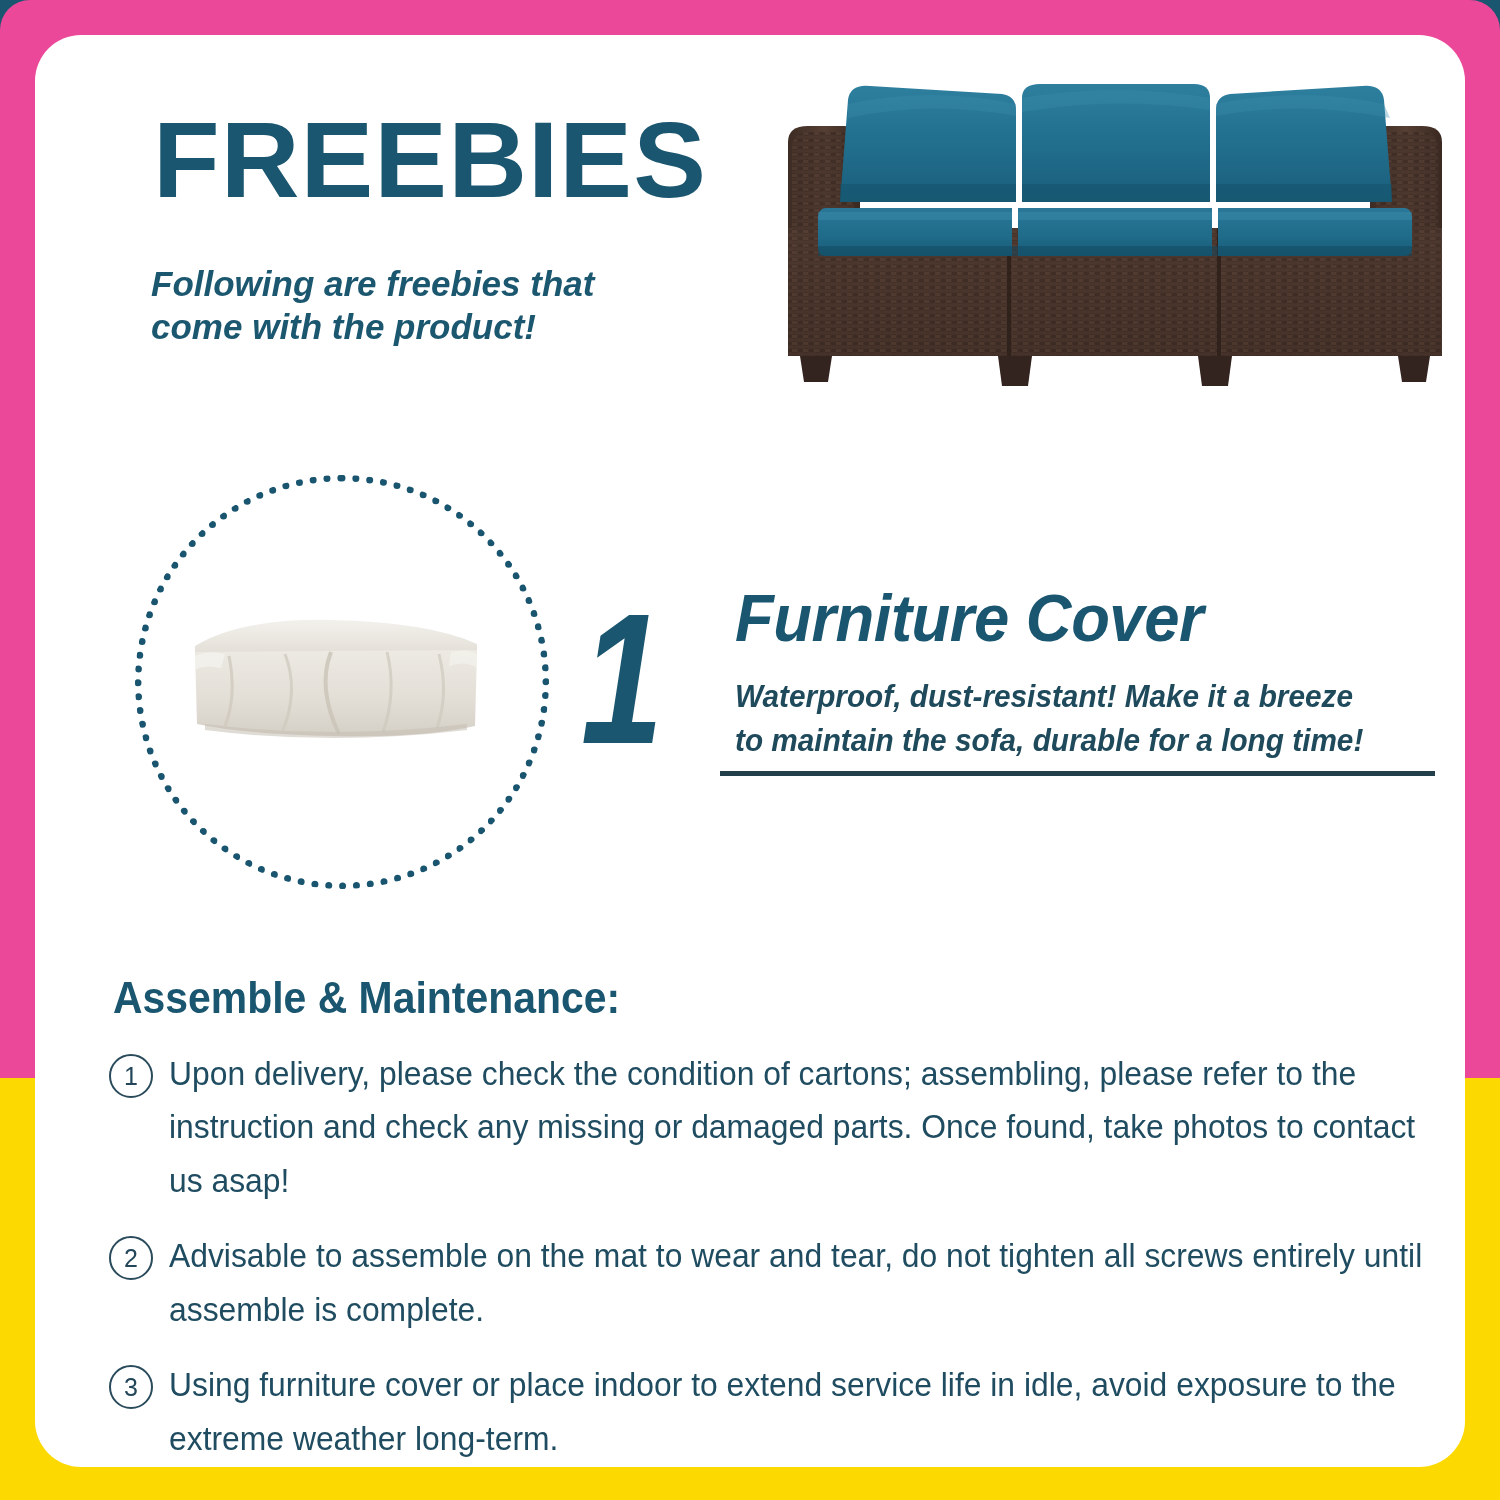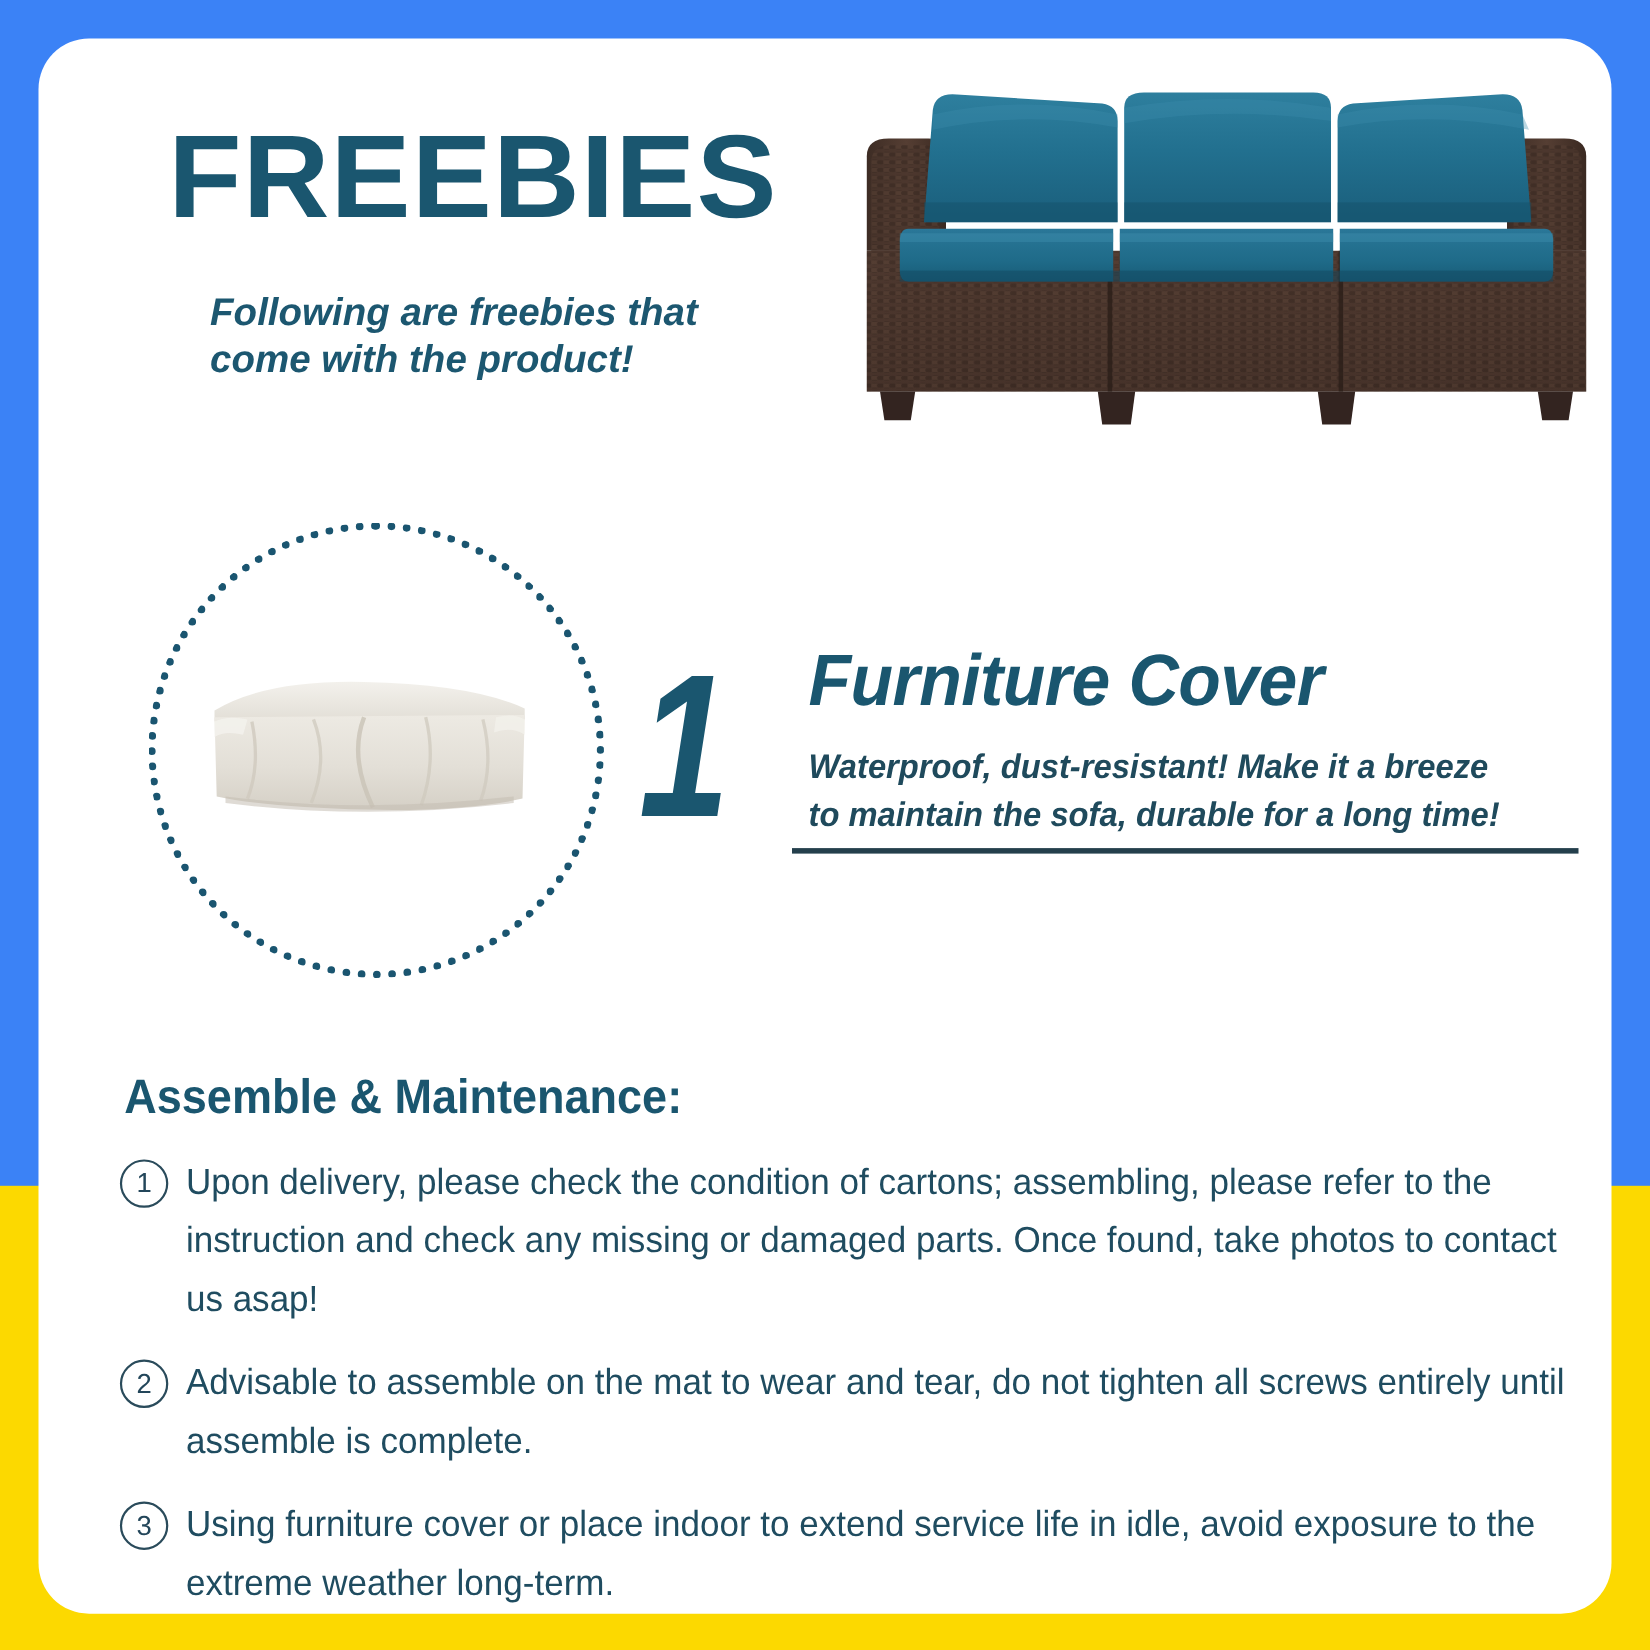--- a/index.html
+++ b/index.html
@@ -6,21 +6,22 @@
   body{
     width:1500px;height:1500px;
     background:#1A566F;
     font-family:"Liberation Sans", sans-serif;
     overflow:hidden;
     position:relative;
   }
   
   #frame{
     position:absolute;inset:0;
-    background:#3b82f6;
+    background:#ec4899;
+    border-radius:30px;
   }
   #frame-yellow{
     position:absolute;
     left:0;right:0;top:1078px;bottom:0;
     background:#FCD900;
   }
   #card{
     position:absolute;
     left:35px;top:35px;right:35px;bottom:33px;
     background:#FFFFFF;
@@ -40,21 +41,20 @@
     transform:scaleX(1.02);
     transform-origin:left top;
   }
   .subtitle{
     position:absolute;left:116px;top:228px;
     font-size:35px;font-weight:bold;font-style:italic;
     color:#1C5770;
     line-height:1.22;
     white-space:pre-line;
     max-width:530px;
-    margin-left:40px;
   }
 
   
   .sofa-wrap{
     position:absolute;left:735px;top:25px;
     width:690px;height:340px;
   }
   .sofa{position:absolute;inset:0;}
 
   

